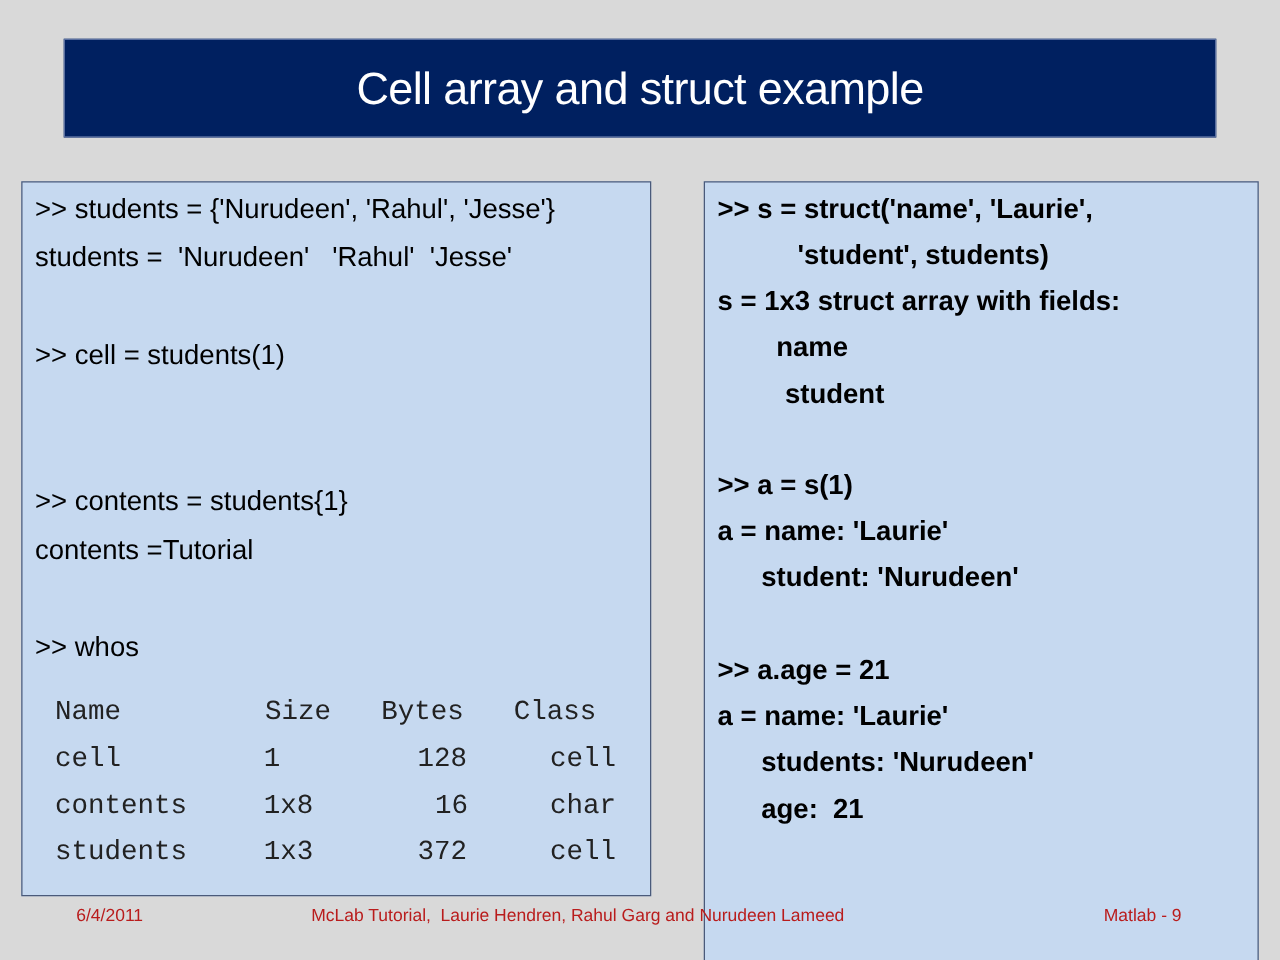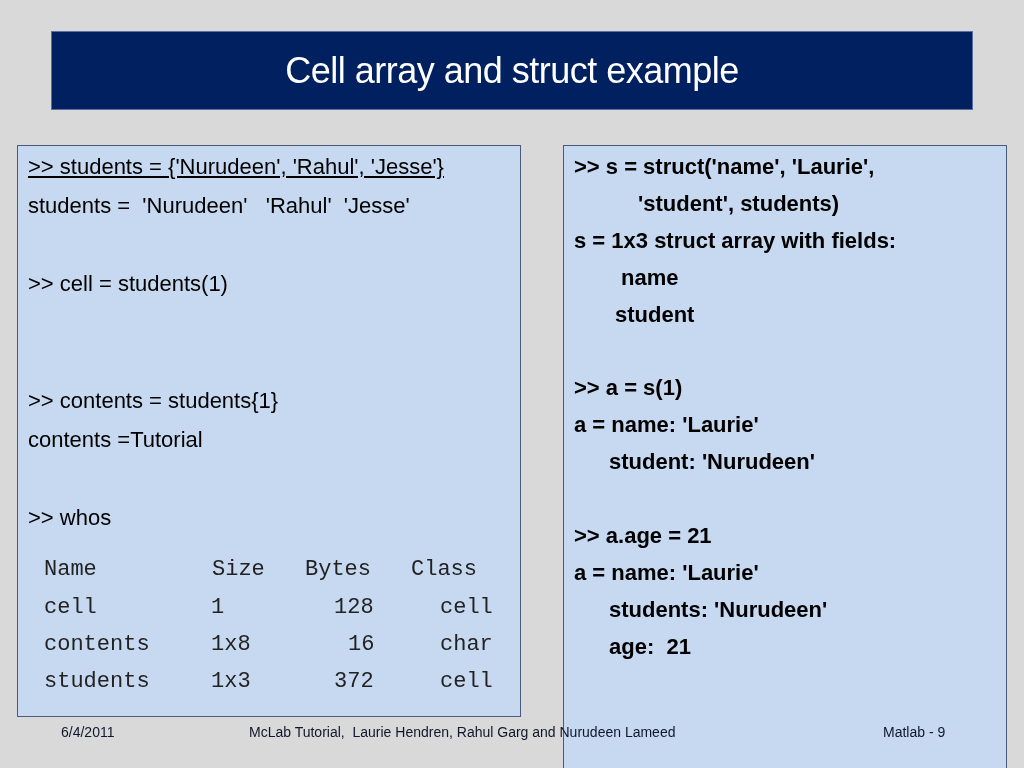--- a/index.html
+++ b/index.html
@@ -22,32 +22,32 @@
   .panel.left { left:17px; top:145px; width:504px; height:572px; }
   .panel.right { left:563px; top:145px; width:444px; height:648px;font-weight:bold; }
   .line {
     position:absolute; font-size:22px; white-space:pre; line-height:26px;
   }
   .mono {
     position:absolute; font-family:"Liberation Mono", "DejaVu Sans Mono", monospace;
     font-size:22px; white-space:pre; line-height:26px; color:#222;
   }
   .footer {
-    position:absolute; top:724px; font-size:14px; color:#0f172a; white-space:pre;
+    position:absolute; top:724px; font-size:14px; color:#b91c1c; white-space:pre;
   }
 </style>
 </head>
 <body>
 
 <div class="title-bar">
   <h1>Cell array and struct example</h1>
 </div>
 
 <div class="panel left">
-  <div class="line" style="left:10px; top:8px;text-decoration:underline;">&gt;&gt; students = {'Nurudeen', 'Rahul', 'Jesse'}</div>
+  <div class="line" style="left:10px; top:8px;">&gt;&gt; students = {'Nurudeen', 'Rahul', 'Jesse'}</div>
   <div class="line" style="left:10px; top:47px;">students =  'Nurudeen'   'Rahul'  'Jesse'</div>
   <div class="line" style="left:10px; top:125px;">&gt;&gt; cell = students(1)</div>
   <div class="line" style="left:10px; top:242px;">&gt;&gt; contents = students{1}</div>
   <div class="line" style="left:10px; top:281px;">contents =Tutorial</div>
   <div class="line" style="left:10px; top:359px;">&gt;&gt; whos</div>
 
   <div>
     <div class="mono" style="left:26px; top:411px;">Name</div>
     <div class="mono" style="left:194px; top:411px;text-align:right;">Size</div>
     <div class="mono" style="left:287px; top:411px;">Bytes</div>
@@ -68,21 +68,21 @@
     <div class="mono" style="left:316px; top:523px;">372</div>
     <div class="mono" style="left:422px; top:523px;">cell</div>
   </div>
 </div>
 
 <div class="panel right">
   <div class="line" style="left:10px; top:8px;">&gt;&gt; s = struct('name', 'Laurie',</div>
   <div class="line" style="left:74px; top:45px;">'student', students)</div>
   <div class="line" style="left:10px; top:82px;">s = 1x3 struct array with fields:</div>
   <div class="line" style="left:57px; top:119px;">name</div>
-  <div class="line" style="left:51px; top:156px;">student</div>
+  <div class="line" style="left:64px; top:156px;">student</div>
   <div class="line" style="left:10px; top:229px;">&gt;&gt; a = s(1)</div>
   <div class="line" style="left:10px; top:266px;">a = name: 'Laurie'</div>
   <div class="line" style="left:45px; top:303px;">student: 'Nurudeen'</div>
   <div class="line" style="left:10px; top:377px;">&gt;&gt; a.age = 21</div>
   <div class="line" style="left:10px; top:414px;">a = name: 'Laurie'</div>
   <div class="line" style="left:45px; top:451px;">students: 'Nurudeen'</div>
   <div class="line" style="left:45px; top:488px;">age:  21</div>
 </div>
 
 <div class="footer" style="left:61px;">6/4/2011</div>

